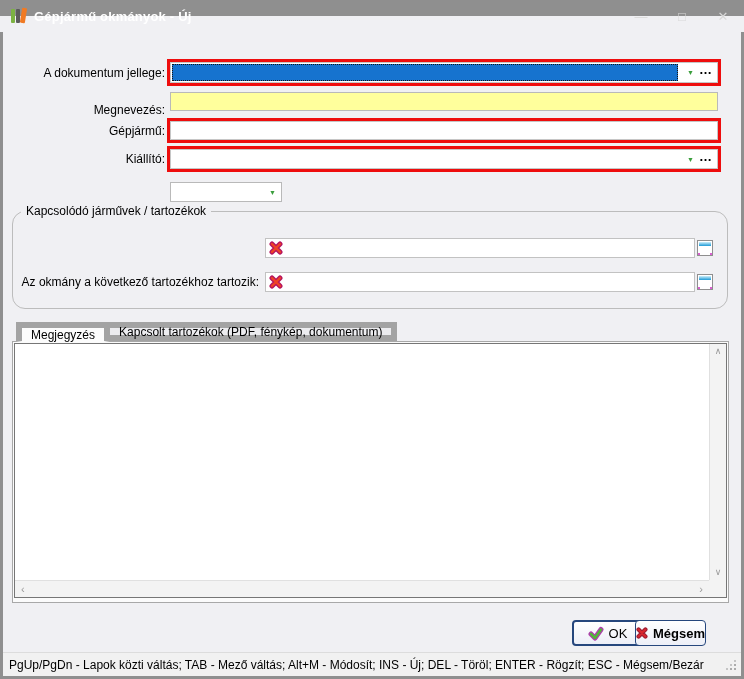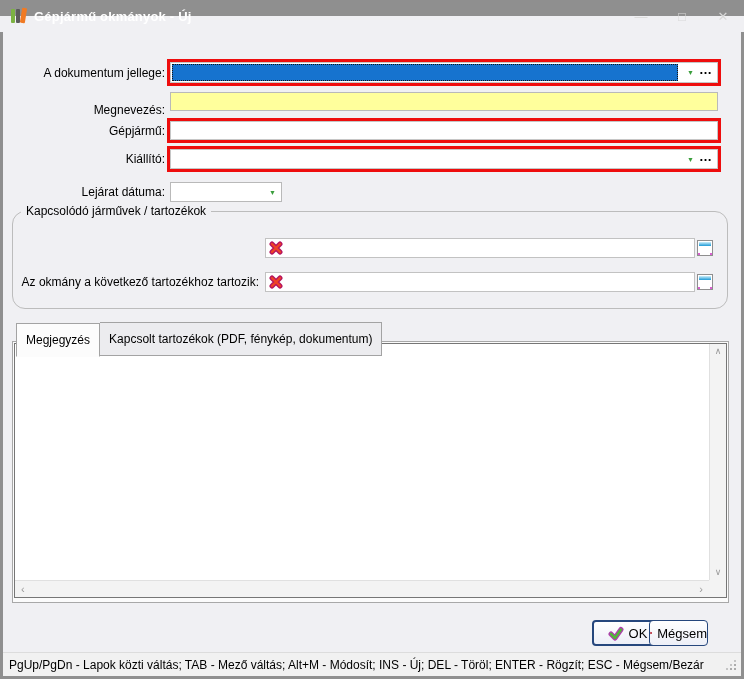--- a/index.html
+++ b/index.html
@@ -39,40 +39,40 @@
   
   .group{position:absolute;left:12px;top:211px;width:716px;height:98px;border:1px solid #bcbcbc;border-radius:13px;}
   .group-title{position:absolute;left:8px;top:-8px;background:#f0f0f3;padding:0 5px;}
   .g-label{position:absolute;width:246px;height:20px;display:flex;align-items:center;justify-content:flex-end;}
   .g-box{position:absolute;left:252px;width:430px;height:20px;background:#fff;border:1px solid #c2c2c2;
     display:flex;align-items:center;padding-left:3px;}
   .g-pick{position:absolute;left:683px;width:18px;height:18px;display:flex;align-items:center;justify-content:center;cursor:default;}
   .x-icon{display:inline-flex;cursor:default;}
   
   .tabs{position:absolute;left:16px;top:322px;display:flex;align-items:flex-end;z-index:3;}
-  .tab{height:19px;padding:16px 9px;display:flex;align-items:center;background:#ececef;border:1px solid #a3a3a3;cursor:default;}
+  .tab{height:19px;padding:3px 9px;display:flex;align-items:center;background:#ececef;border:6px solid #a3a3a3;cursor:default;}
   .tab.active{height:20px;background:#fcfcfc;border-bottom:1px solid #fcfcfc;margin-bottom:-1px;z-index:4;}
   .tab.inactive{border-left:none;}
   
   .tabpanel{position:absolute;left:12px;top:341px;width:717px;height:262px;border:1px solid #a8a8a8;background:#fbfbfb;z-index:2;}
   .memo{position:absolute;left:1px;top:1px;width:713px;height:255px;border:1px solid #767676;background:#fff;
     display:grid;grid-template-columns:1fr 17px;grid-template-rows:1fr 17px;}
   .memo-text{grid-column:1;grid-row:1;background:#fff;}
   .vscroll{grid-column:2;grid-row:1;background:#f3f3f3;border-left:1px solid #e0e0e0;
     display:flex;flex-direction:column;justify-content:space-between;align-items:center;padding:3px 0;
     color:#9a9a9a;font-size:9px;line-height:1;}
   .hscroll{grid-column:1;grid-row:2;background:#f3f3f3;border-top:1px solid #e0e0e0;
     display:flex;justify-content:space-between;align-items:center;padding:0 6px;
     color:#9a9a9a;font-size:11px;line-height:1;}
   .scorner{grid-column:2;grid-row:2;background:#f3f3f3;}
   
   .btn{position:absolute;top:620px;height:26px;border-radius:4px;background:linear-gradient(#ffffff,#edeff7);
     display:flex;align-items:center;justify-content:center;gap:5px;font-size:13px;cursor:default;}
-  .btn-ok{left:572px;width:71px;border:2px solid #26477d;margin-left:20px;}
-  .btn-cancel{left:649px;width:59px;border:1px solid #26477d;}
+  .btn-ok{left:572px;width:71px;border:2px solid #26477d;}
+  .btn-cancel{left:635px;width:71px;border:1px solid #26477d;font-weight:bold;}
   
   .statusbar{position:absolute;left:0;top:652px;width:744px;height:24px;background:#f1f1f1;border-top:1px solid #dcdcdc;
     display:flex;align-items:center;padding-left:9px;z-index:5;}
   .grip{position:absolute;right:8px;bottom:6px;width:2px;height:2px;background:#ababab;
     box-shadow:0 -4px #ababab,0 -8px #c4c4c4,-4px 0 #ababab,-4px -4px #c4c4c4,-8px 0 #c4c4c4;}
 </style>
 </head>
 <body>
 
 <div class="window">
@@ -116,21 +116,20 @@
   <div class="req" style="left:167px;top:146px;width:554px;height:26px;">
     <div class="req-inner">
       <div style="flex:1;"></div>
       <div class="combo-btns">
         <span class="dd-arrow">▼</span>
         <span class="ellipsis">…</span>
       </div>
     </div>
   </div>
 
-  <div class="flabel" style="top:182px;height:20px;">Lejárat dátuma:</div>
   <div class="combo-date">
     <span style="flex:1;"></span>
     <span class="dd-arrow">▼</span>
   </div>
 
   <div class="group">
     <div class="group-title">Kapcsolódó járművek / tartozékok</div>
 
     <div class="g-box" style="top:26px;">
       <span class="x-icon">

